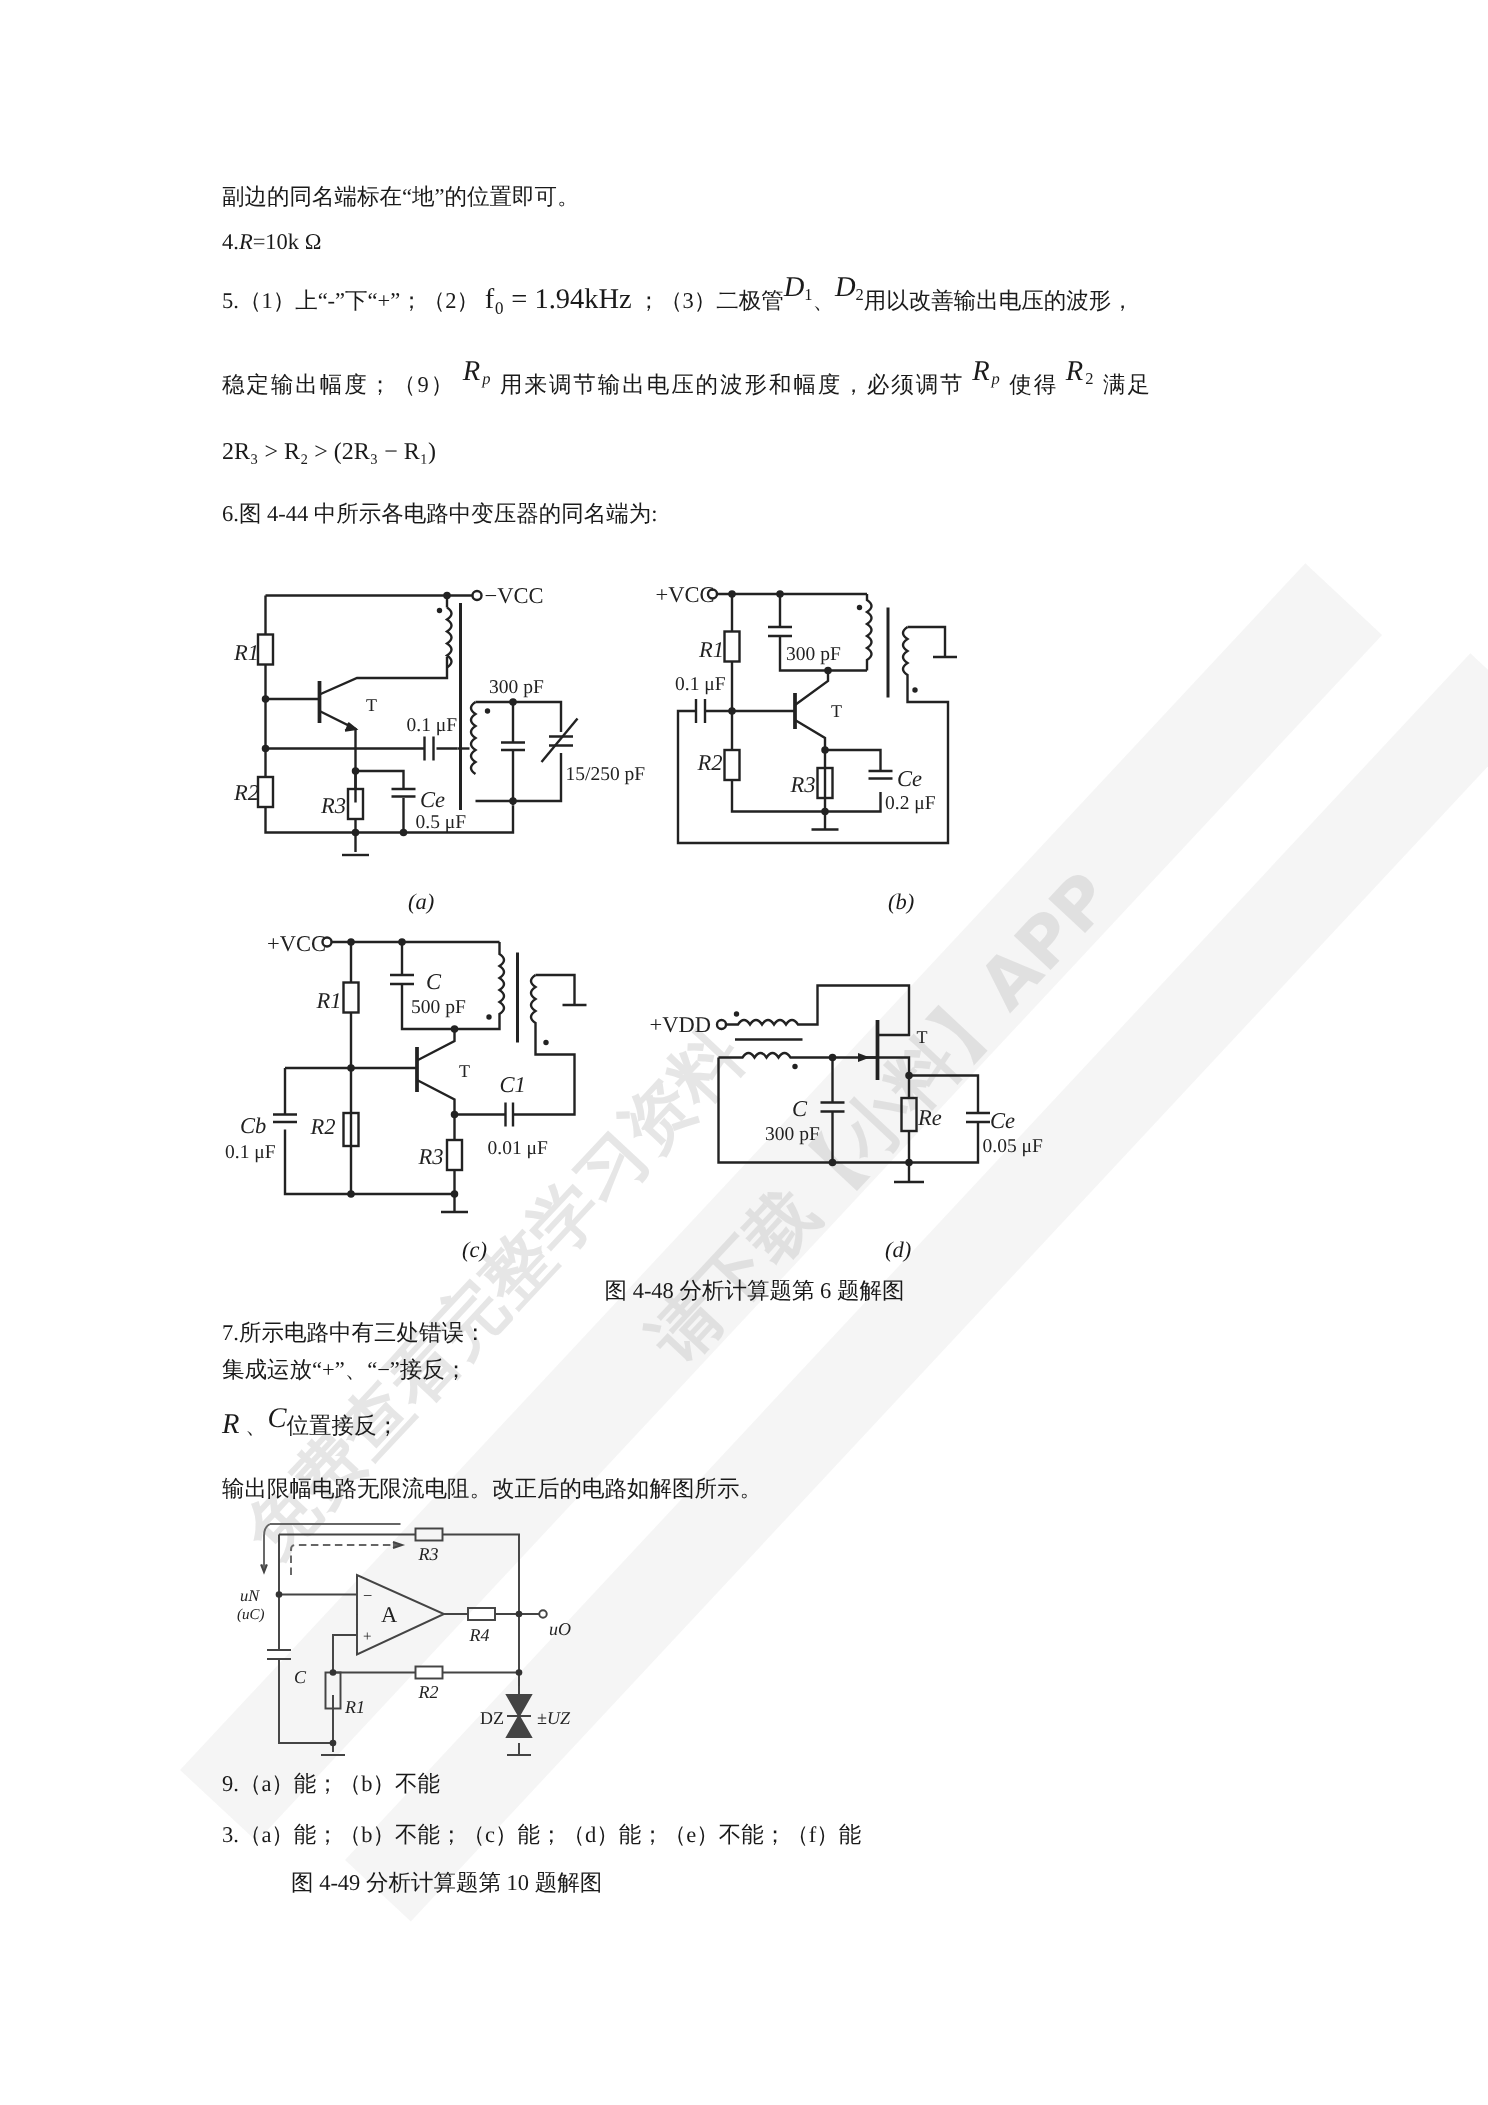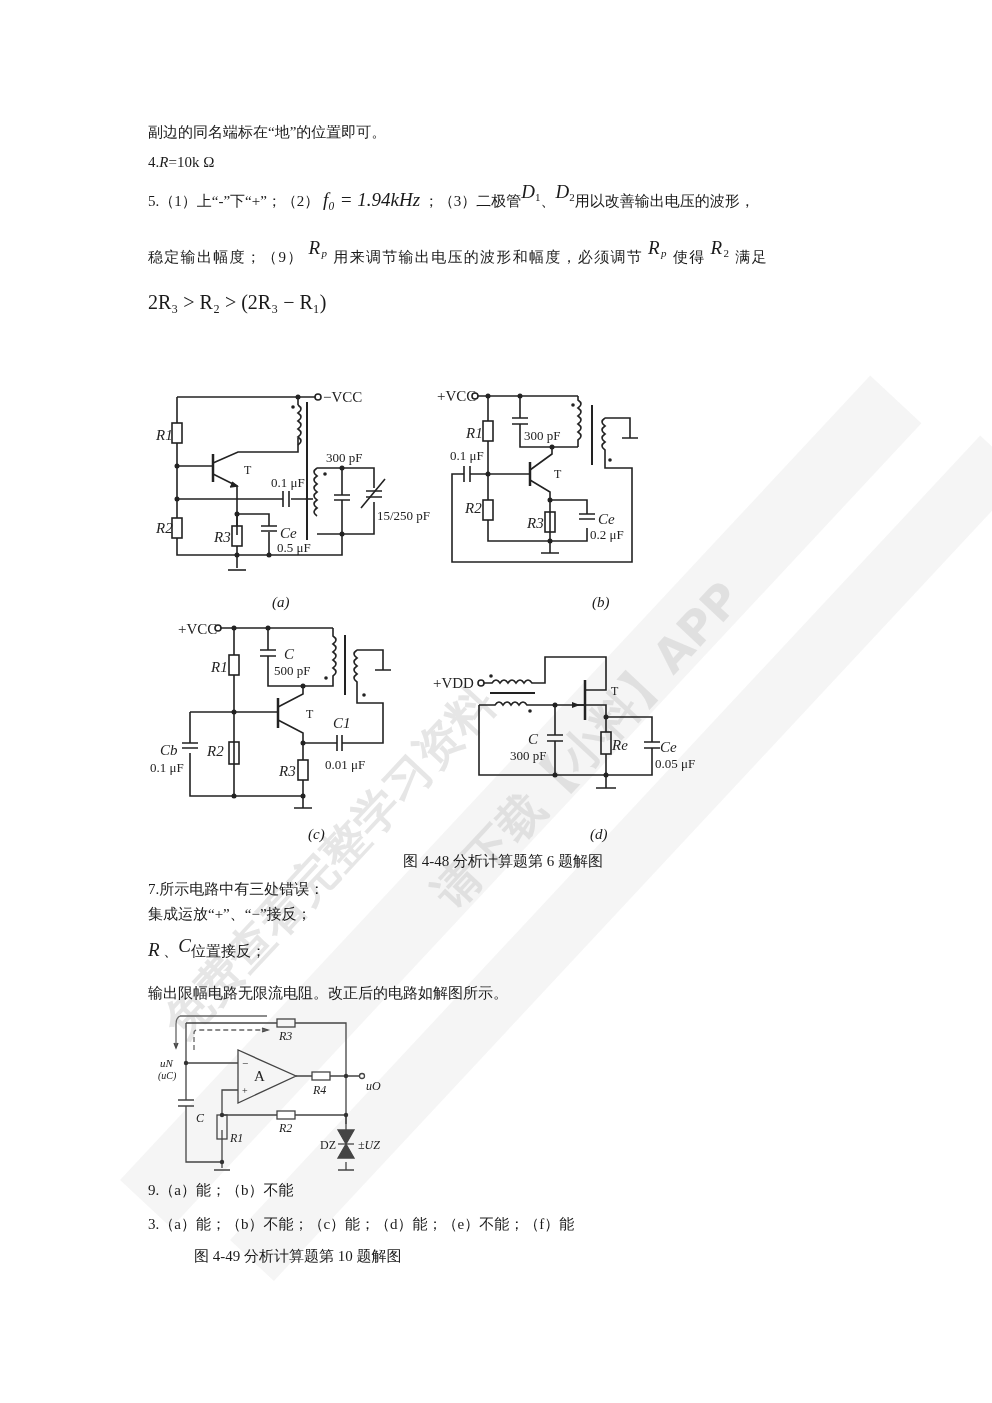--- a/index.html
+++ b/index.html
@@ -30,36 +30,37 @@
   </div>
 
   <div class="txt" style="left:148px; top:122px;">副边的同名端标在“地”的位置即可。</div>
 
   <div class="txt" style="left:148px; top:152px;">
     <span>4.</span><i>R</i><span>=10k Ω</span>
   </div>
 
   <div class="txt" style="left:148px; top:190px;">
     <span>5.（1）上“-”下“+”；（2）</span>
-    <span class="math" style="font-style:italic;text-align:right;">f₀ = 1.94kHz</span>
+    <span class="math" style="text-align:right;">f₀ = 1.94kHz</span>
     <span>；（3）二极管</span><span class="math" style="position:relative; top:-8px;"><i>D</i><sub>1</sub></span><span>、</span><span class="math" style="position:relative; top:-8px;"><i>D</i><sub>2</sub></span><span>用以改善输出电压的波形，</span>
   </div>
 
   <div class="txt" style="left:148px; top:246px; letter-spacing:1.3px;">
     <span>稳定输出幅度；（9）</span>
     <span class="math" style="position:relative; top:-8px;"><i>R</i><sub style="font-style:italic;">p</sub></span>
     <span>用来调节输出电压的波形和幅度，必须调节</span>
     <span class="math" style="position:relative; top:-8px;margin-top:25px;"><i>R</i><sub style="font-style:italic;">p</sub></span>
     <span>使得</span>
     <span class="math" style="position:relative; top:-8px;"><i>R</i><sub>2</sub></span>
     <span>满足</span>
   </div>
 
-  <div class="txt math" style="left:148px; top:290px; font-size:20px; line-height:24px;">2R₃ &gt; R₂ &gt; (2R₃ − R₁)</div>
-
+  <div class="txt math" style="left:148px; top:290px; font-size:16px; line-height:24px;">2R₃ &gt; R₂ &gt; (2R₃ − R₁)</div>
+
+  <div class="txt" style="left:148px; top:333px;">6.图 4-44 中所示各电路中变压器的同名端为:</div>
 
   <svg style="position:absolute; left:0; top:0;" width="992" height="900">
     <g stroke="#222" stroke-width="1.6" fill="none">
 
       <g>
         <path d="M177 397 H318"></path>
         <circle cx="318" cy="397" r="3" fill="#fff"></circle>
         <path d="M177 397 V423 M177 443 V499"></path>
         <rect x="172" y="423" width="10" height="20"></rect>
         <path d="M177 466 H213"></path>

